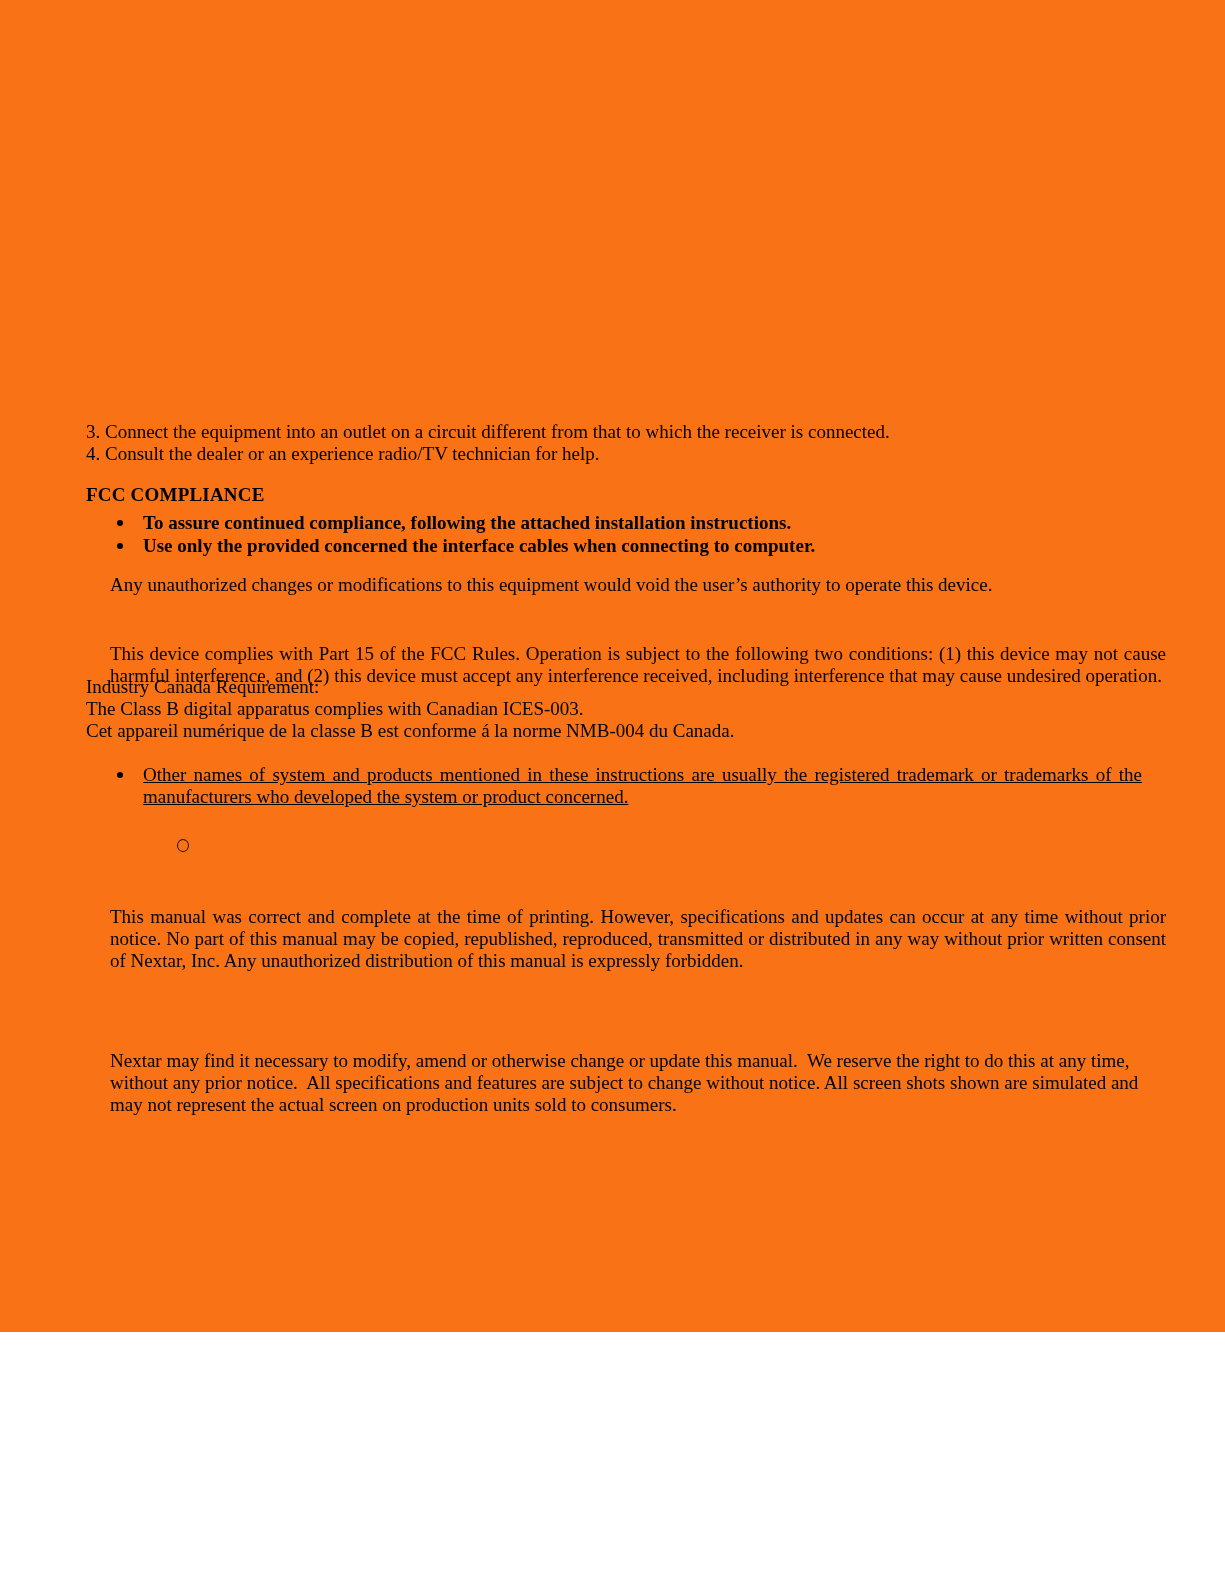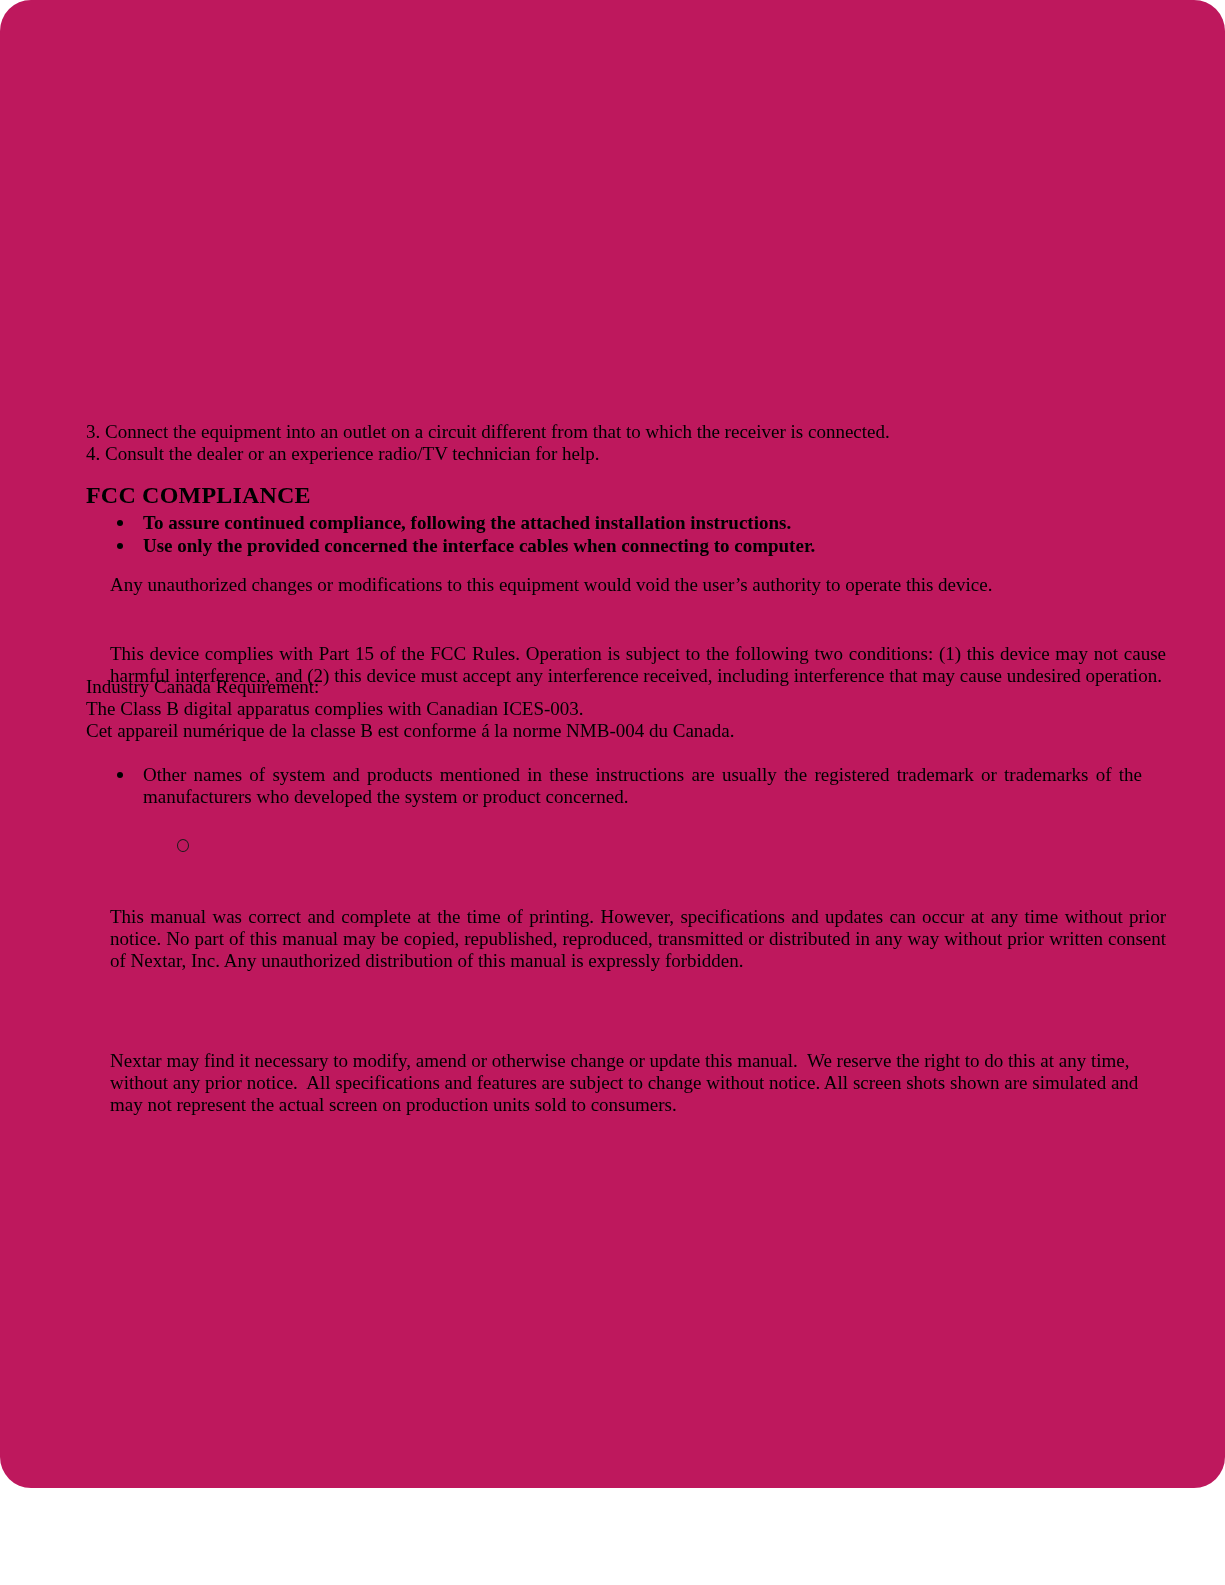--- a/index.html
+++ b/index.html
@@ -3,36 +3,35 @@
 <meta charset="utf-8">
 <style>
   html, body {
     margin: 0;
     padding: 0;
     background: #ffffff;
   }
   .page {
     position: relative;
     width: 1225px;
-    height: 1488px;
-    background: #be185d;
+    height: 1332px;
+    background: #f97316;
     font-family: "Liberation Serif", "DejaVu Serif", serif;
     font-size: 19px;
     line-height: 22px;
     color: #000000;
     overflow: hidden;
-    border-radius: 31px;
   }
   .block {
     position: absolute;
     left: 86px;
     width: 1056px;
   }
   .heading {
-    font-size: 24px;
+    font-size: 19px;
     font-weight: bold;
     line-height: 30px;
     letter-spacing: 0.2px;
   }
   .para {
     white-space: pre-wrap;
     margin-left: 24px;
   }
   .justify {
     text-align: justify;
@@ -48,20 +47,21 @@
     left: 31px;
     top: 9px;
     width: 6px;
     height: 6px;
     border-radius: 50%;
     background: #000000;
   }
   .trademark-row {
     position: relative;
     padding-left: 57px;
+    text-decoration: underline;
   }
   .trademark-row .bullet-dot {
     top: 8px;
   }
   .circle-bullet {
     position: absolute;
     left: 177px;
     top: 839px;
     width: 10px;
     height: 11px;

